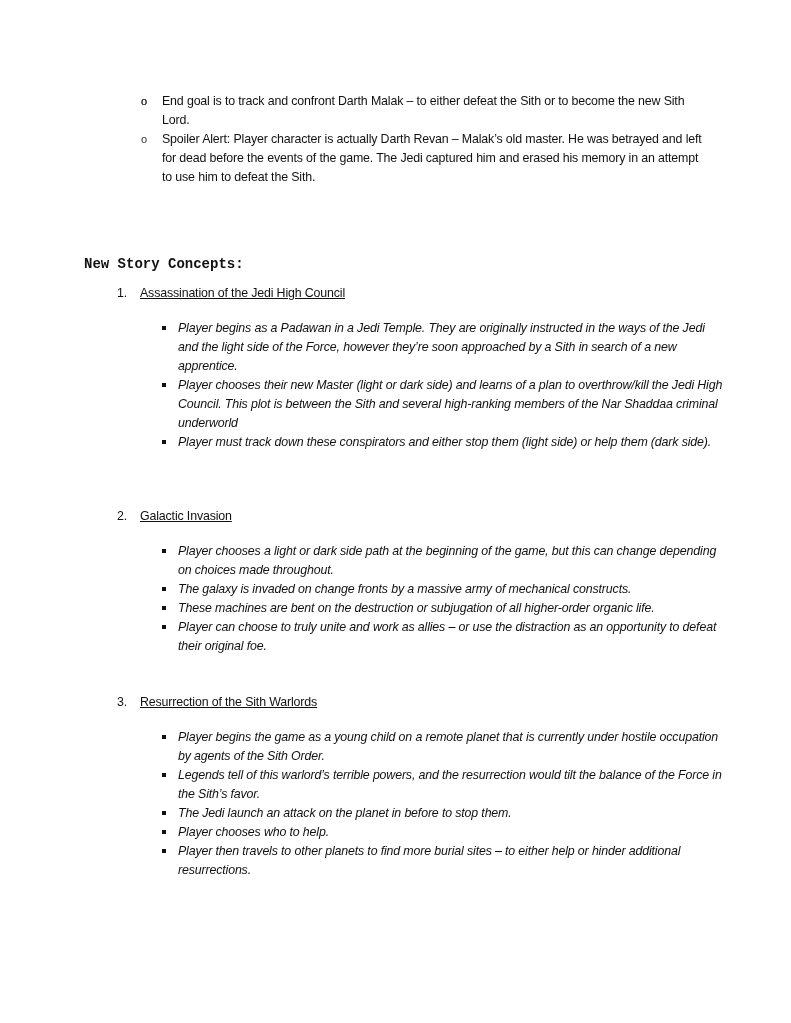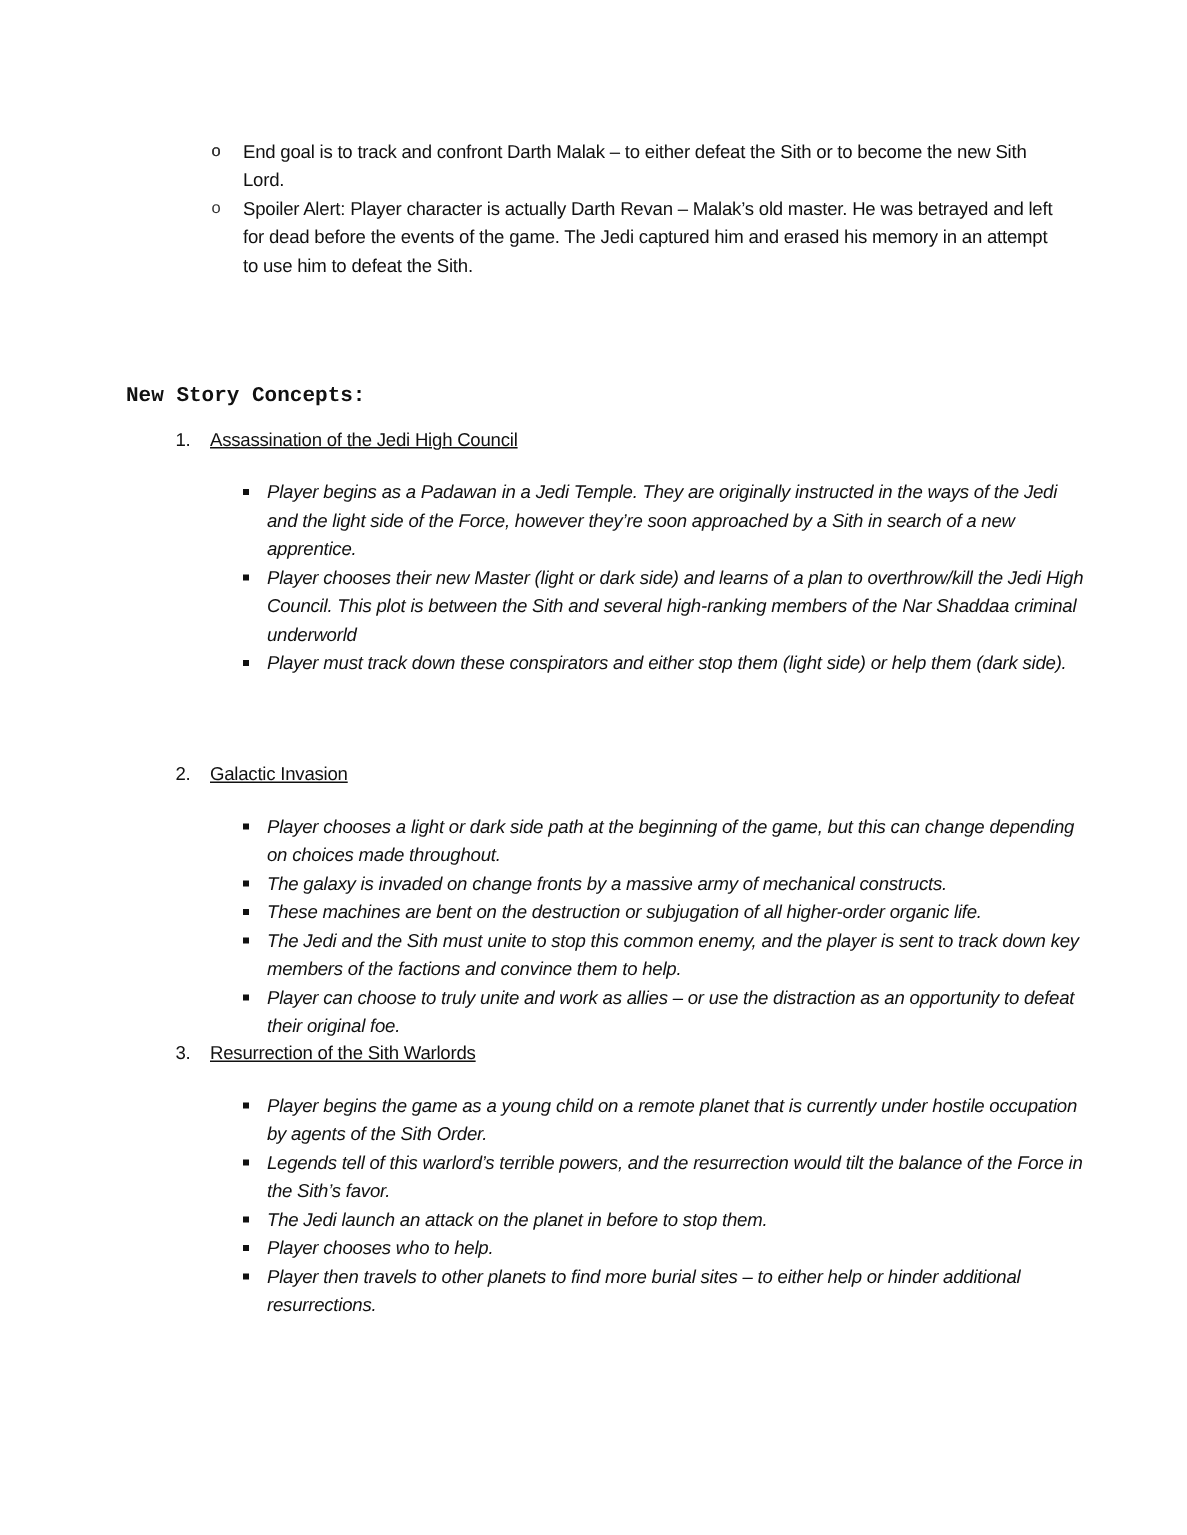--- a/index.html
+++ b/index.html
@@ -41,21 +41,21 @@
     </ul>
   </div>
 
   <div class="concept txt" style="top:507px;">
     <span class="num">2.</span>
     <span class="title">Galactic Invasion</span>
     <ul>
       <li><span class="sq"></span><span>Player chooses a light or dark side path at the beginning of the game, but this can change depending on choices made throughout.</span></li>
       <li><span class="sq"></span><span>The galaxy is invaded on change fronts by a massive army of mechanical constructs.</span></li>
       <li><span class="sq"></span><span>These machines are bent on the destruction or subjugation of all higher-order organic life.</span></li>
-      <li><span class="sq"></span><span>The Jedi and the Sith must unite to stop this common enemy, and the player is sent to track down key members of the factions and convince them to help.</span></li>
+      <li><span class="sq"></span></li>
       <li><span class="sq"></span><span>Player can choose to truly unite and work as allies – or use the distraction as an opportunity to defeat their original foe.</span></li>
     </ul>
   </div>
 
   <div class="concept txt" style="top:693px;">
     <span class="num">3.</span>
     <span class="title">Resurrection of the Sith Warlords</span>
     <ul>
       <li><span class="sq"></span><span>Player begins the game as a young child on a remote planet that is currently under hostile occupation by agents of the Sith Order.</span></li>
       <li><span class="sq"></span><span>Legends tell of this warlord’s terrible powers, and the resurrection would tilt the balance of the Force in the Sith’s favor.</span></li>

